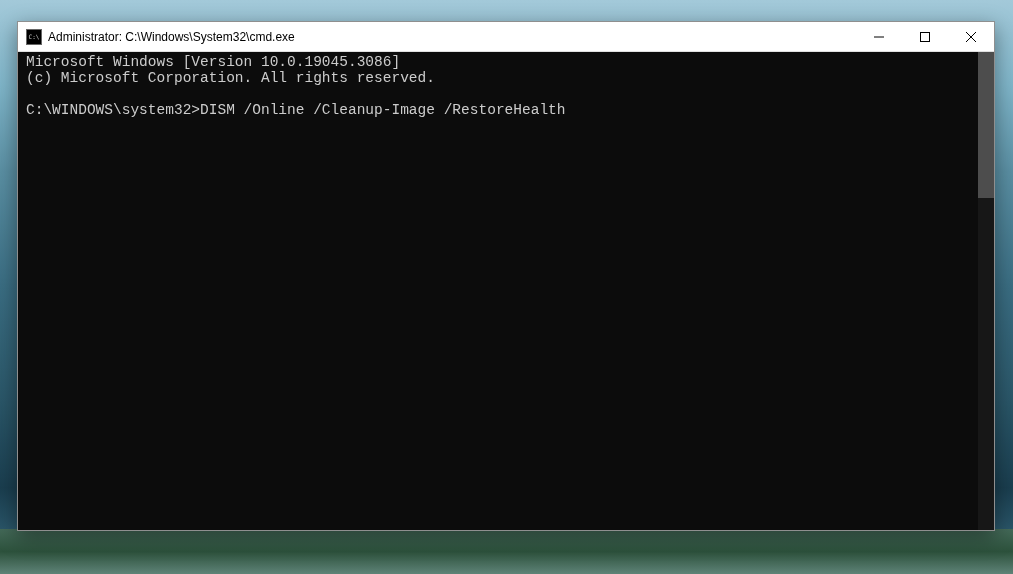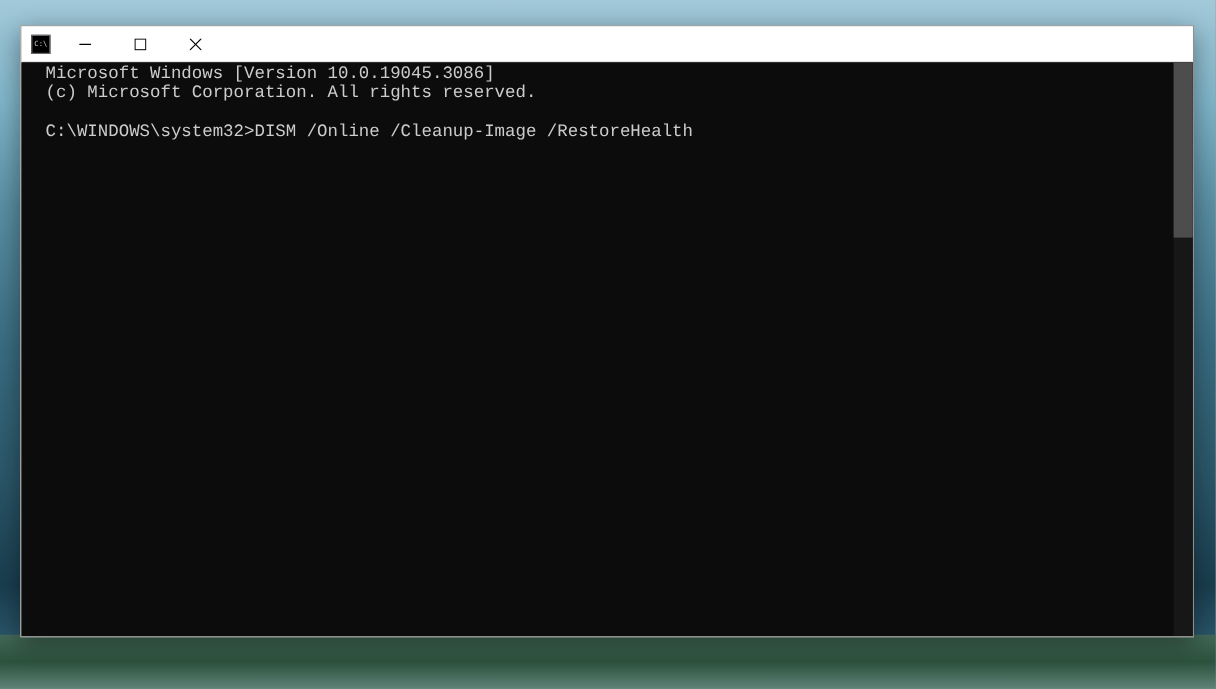--- a/index.html
+++ b/index.html
@@ -88,21 +88,21 @@
       background: #0c0c0c;
       min-height: 0;
     }
     .terminal {
       flex: 1;
       background: #0c0c0c;
       color: #cccccc;
       font-family: Consolas, "Courier New", monospace;
       font-size: 14.5px;
       line-height: 16px;
-      padding: 2px 0 0 20px;
+      padding: 2px 0 0 8px;
       white-space: pre;
       overflow: hidden;
     }
     .scrollbar {
       width: 16px;
       background: #171717;
       position: relative;
       flex-shrink: 0;
     }
     .scroll-thumb {
@@ -113,20 +113,21 @@
       height: 146px;
       background: #4d4d4d;
     }
   </style>
 </head>
 <body>
 
 <div class="window">
   <div class="titlebar">
     <div class="titlebar-icon"></div>
+    <div class="titlebar-text">Administrator: C:\Windows\System32\cmd.exe</div>
     <div class="window-controls">
       <div class="win-btn">
         <svg viewBox="0 0 10 10">
             <line x1="0" y1="5" x2="10" y2="5" stroke="#000" stroke-width="1"></line>
           </svg>
       </div>
       <div class="win-btn">
         <svg viewBox="0 0 10 10">
             <rect x="0.5" y="0.5" width="9" height="9" fill="none" stroke="#000" stroke-width="1"></rect>
           </svg>

